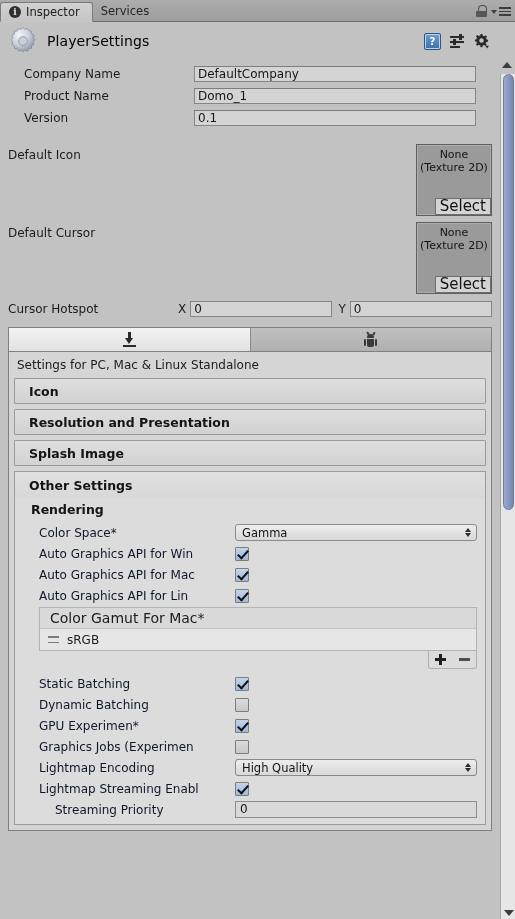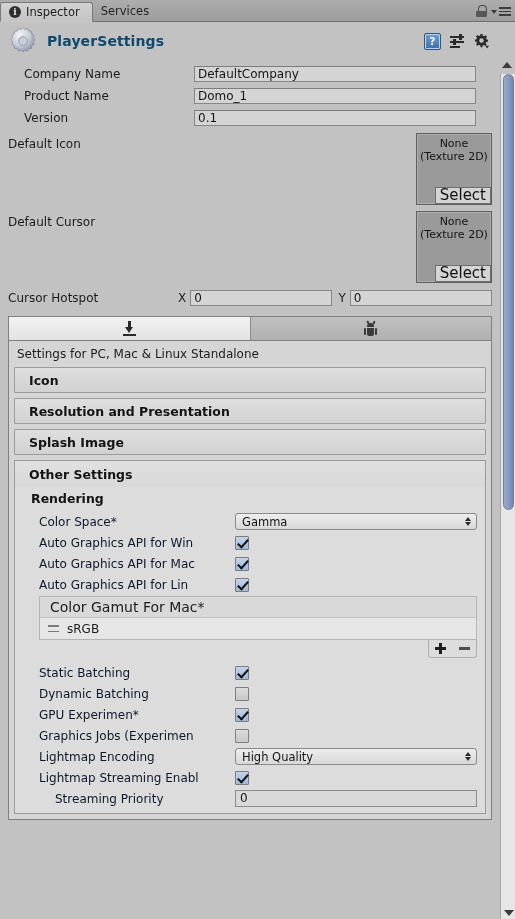--- a/index.html
+++ b/index.html
@@ -117,23 +117,22 @@
     flex: 0 0 auto;
     box-sizing: border-box;
   }
   .gear-big {
     width: 30px; height: 30px;
     flex: 0 0 auto;
     margin-right: 9px;
   }
   .title-text {
     font-size: 14px;
-    color: #0c4a6e;
+    color: #000000;
     letter-spacing: .1px;
-    font-weight: bold;
   }
   .title-icons {
     margin-left: auto;
     display: flex;
     align-items: center;
     gap: 9px;
     padding-right: 20px;
   }
   .help-ico {
     width: 15px; height: 15px;
@@ -600,21 +599,21 @@
       </div>
       <div class="row">
         <span class="lbl lbl-main">Product Name</span>
         <span class="txtfield">Domo_1</span>
       </div>
       <div class="row">
         <span class="lbl lbl-main">Version</span>
         <span class="txtfield">0.1</span>
       </div>
 
-      <div class="objrow" style="margin-top:4px;justify-content:flex-end;">
+      <div class="objrow" style="margin-top:15px;justify-content:flex-end;">
         <span class="lbl lbl-main">Default Icon</span>
         <div class="objbox">
           <div class="none">
             <div>None</div>
             <div>(Texture 2D)</div>
           </div>
           <div class="select">Select</div>
         </div>
       </div>
 

